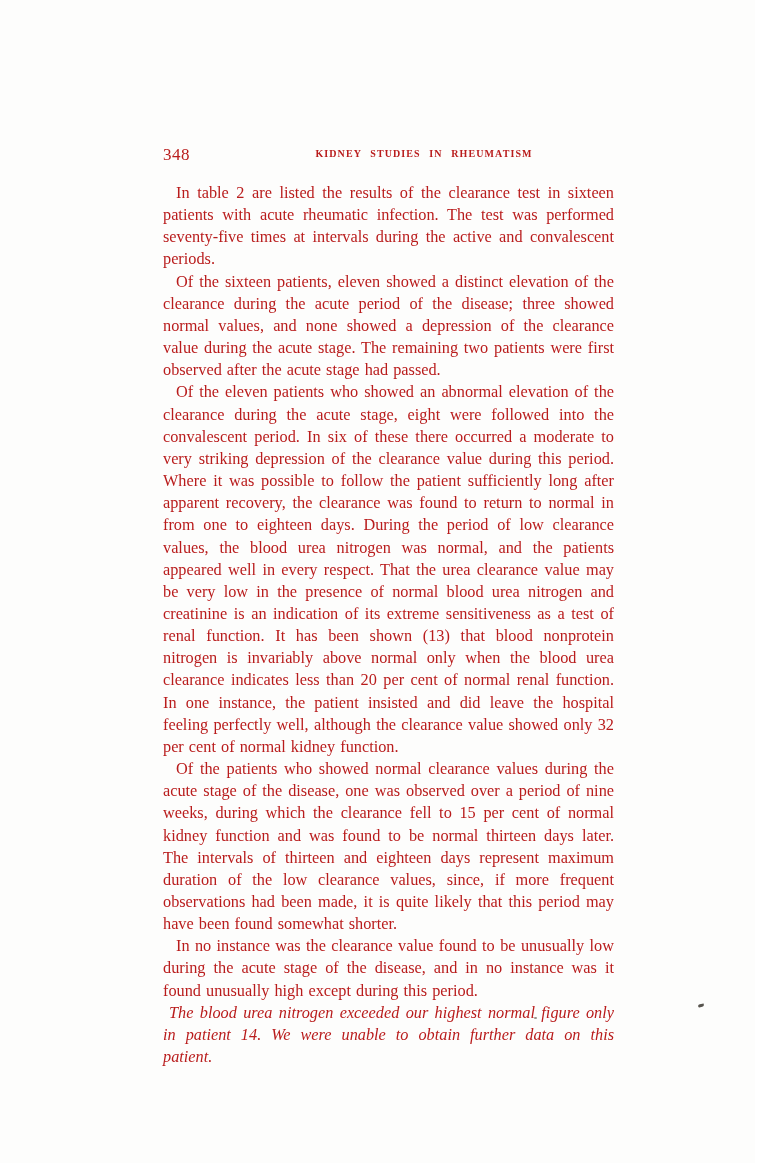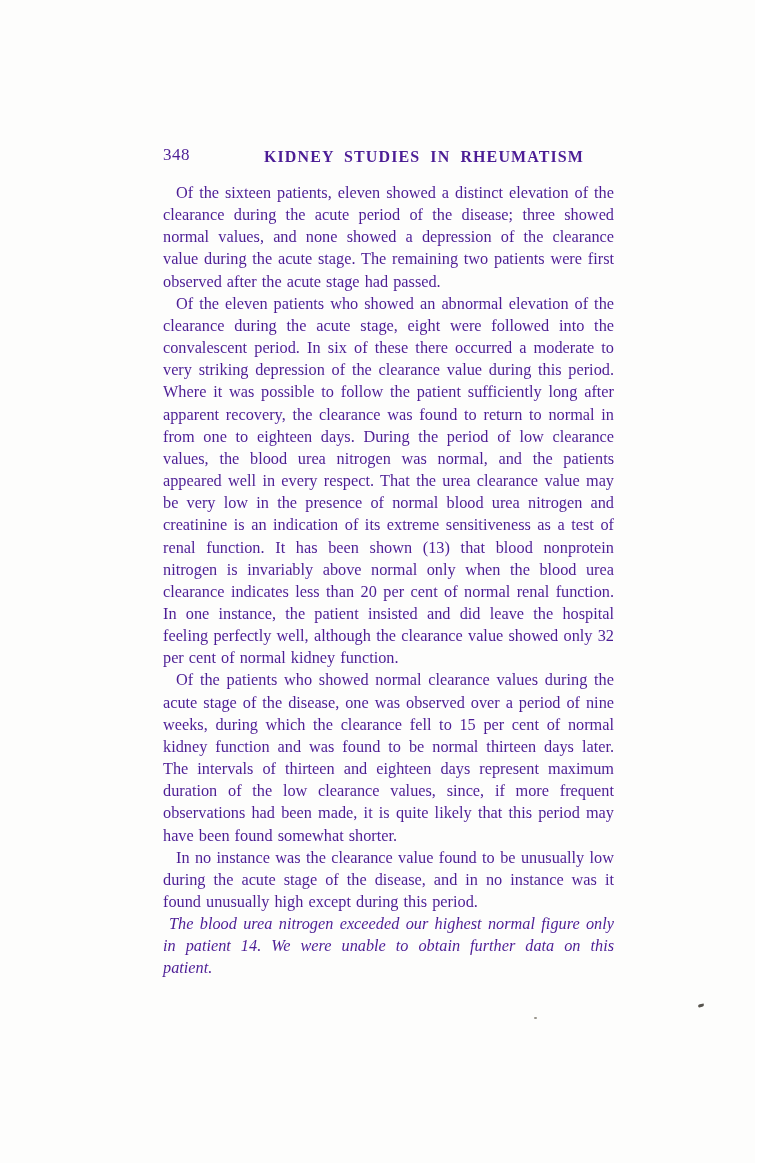--- a/index.html
+++ b/index.html
@@ -5,21 +5,21 @@
   html, body {
     margin: 0;
     padding: 0;
     background: #ffffff;
   }
   .page {
     position: relative;
     width: 755px;
     height: 1163px;
     background: #fdfdfc;
-    color: #4c1d95;
+    color: #b91c1c;
     font-family: "Liberation Serif", "DejaVu Serif", serif;
     overflow: hidden;
   }
   .header {
     position: absolute;
     top: 145px;
     left: 163px;
     width: 450px;
     height: 20px;
   }
@@ -28,21 +28,21 @@
     left: 0;
     top: 0;
     font-size: 17px;
     letter-spacing: 0.5px;
   }
   .running-title {
     display: block;
     text-align: center;
     padding-left: 72px;
     padding-top: 3px;
-    font-size: 16px;
+    font-size: 10px;
     font-weight: bold;
     letter-spacing: 1.1px;
     word-spacing: 5px;
     white-space: nowrap;
   }
   .body-text {
     position: absolute;
     top: 182px;
     left: 163px;
     width: 451px;
@@ -85,20 +85,21 @@
 <body>
 
 <div class="page">
 
   <div class="header">
     <span class="page-num">348</span>
     <span class="running-title">KIDNEY STUDIES IN RHEUMATISM</span>
   </div>
 
   <div class="body-text">
+    <p>In table 2 are listed the results of the clearance test in sixteen patients with acute rheumatic infection.  The test was performed seventy-five times at intervals during the active and convalescent periods.</p>
     <p>Of the sixteen patients, eleven showed a distinct elevation of the clearance during the acute period of the disease; three showed normal values, and none showed a depression of the clearance value during the acute stage.  The remaining two patients were first observed after the acute stage had passed.</p>
     <p>Of the eleven patients who showed an abnormal elevation of the clearance during the acute stage, eight were followed into the convalescent period.  In six of these there occurred a moderate to very striking depression of the clearance value during this period.  Where it was possible to follow the patient sufficiently long after apparent recovery, the clearance was found to return to normal in from one to eighteen days.  During the period of low clearance values, the blood urea nitrogen was normal, and the patients appeared well in every respect.  That the urea clearance value may be very low in the presence of normal blood urea nitrogen and creatinine is an indication of its extreme sensitiveness as a test of renal function.  It has been shown (13) that blood nonprotein nitrogen is invariably above normal only when the blood urea clearance indicates less than 20 per cent of normal renal function.  In one instance, the patient insisted and did leave the hospital feeling perfectly well, although the clearance value showed only 32 per cent of normal kidney function.</p>
     <p>Of the patients who showed normal clearance values during the acute stage of the disease, one was observed over a period of nine weeks, during which the clearance fell to 15 per cent of normal kidney function and was found to be normal thirteen days later.  The intervals of thirteen and eighteen days represent maximum duration of the low clearance values, since, if more frequent observations had been made, it is quite likely that this period may have been found somewhat shorter.</p>
     <p>In no instance was the clearance value found to be unusually low during the acute stage of the disease, and in no instance was it found unusually high except during this period.</p>
     <p class="small-indent">The blood urea nitrogen exceeded our highest normal figure only in patient 14.  We were unable to obtain further data on this patient.</p>
   </div>
 
   <div class="speck"></div>
   <div class="speck-faint"></div>
 

